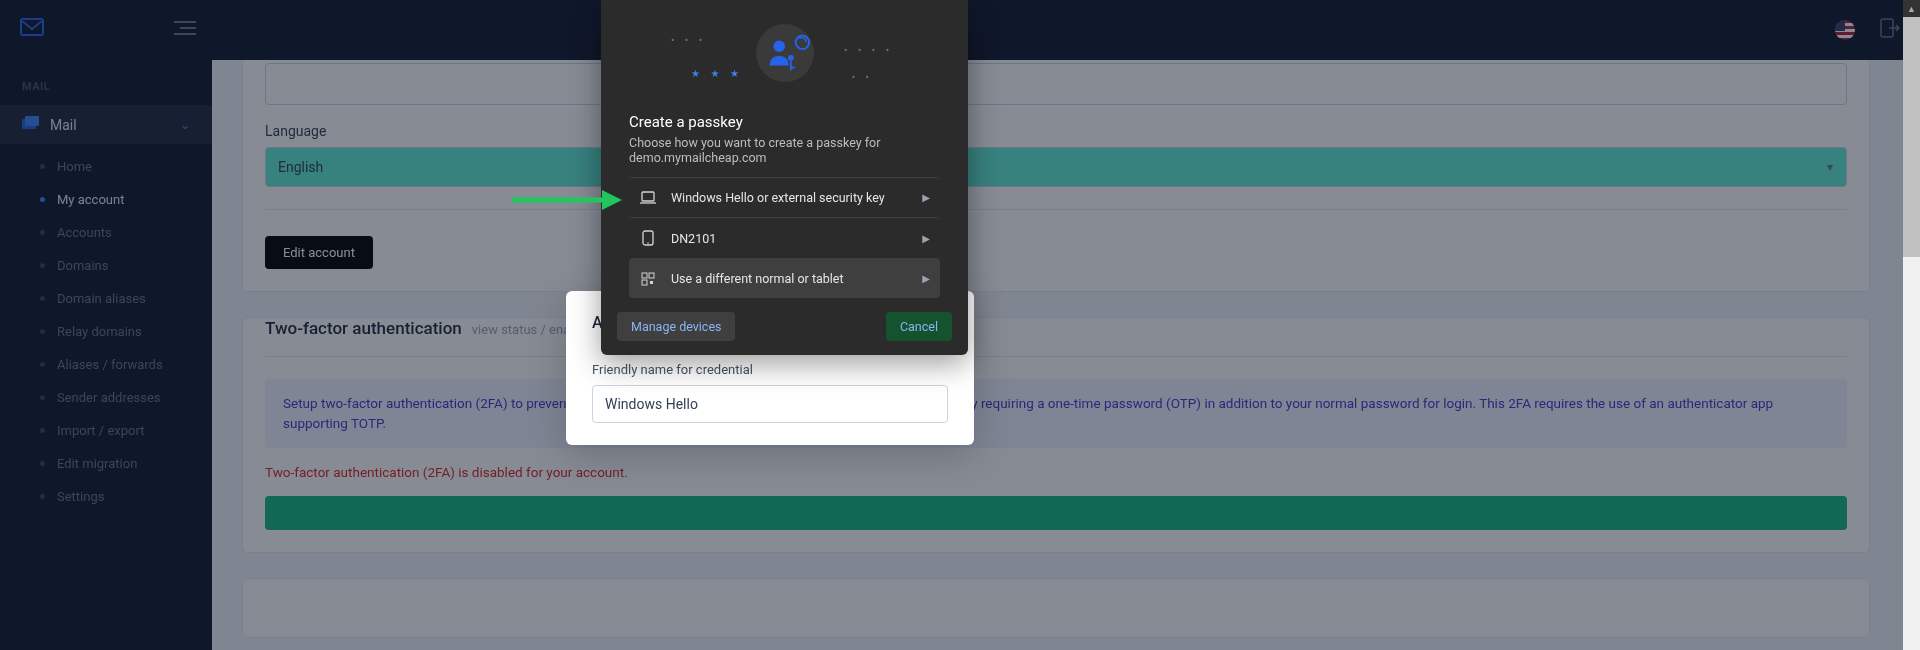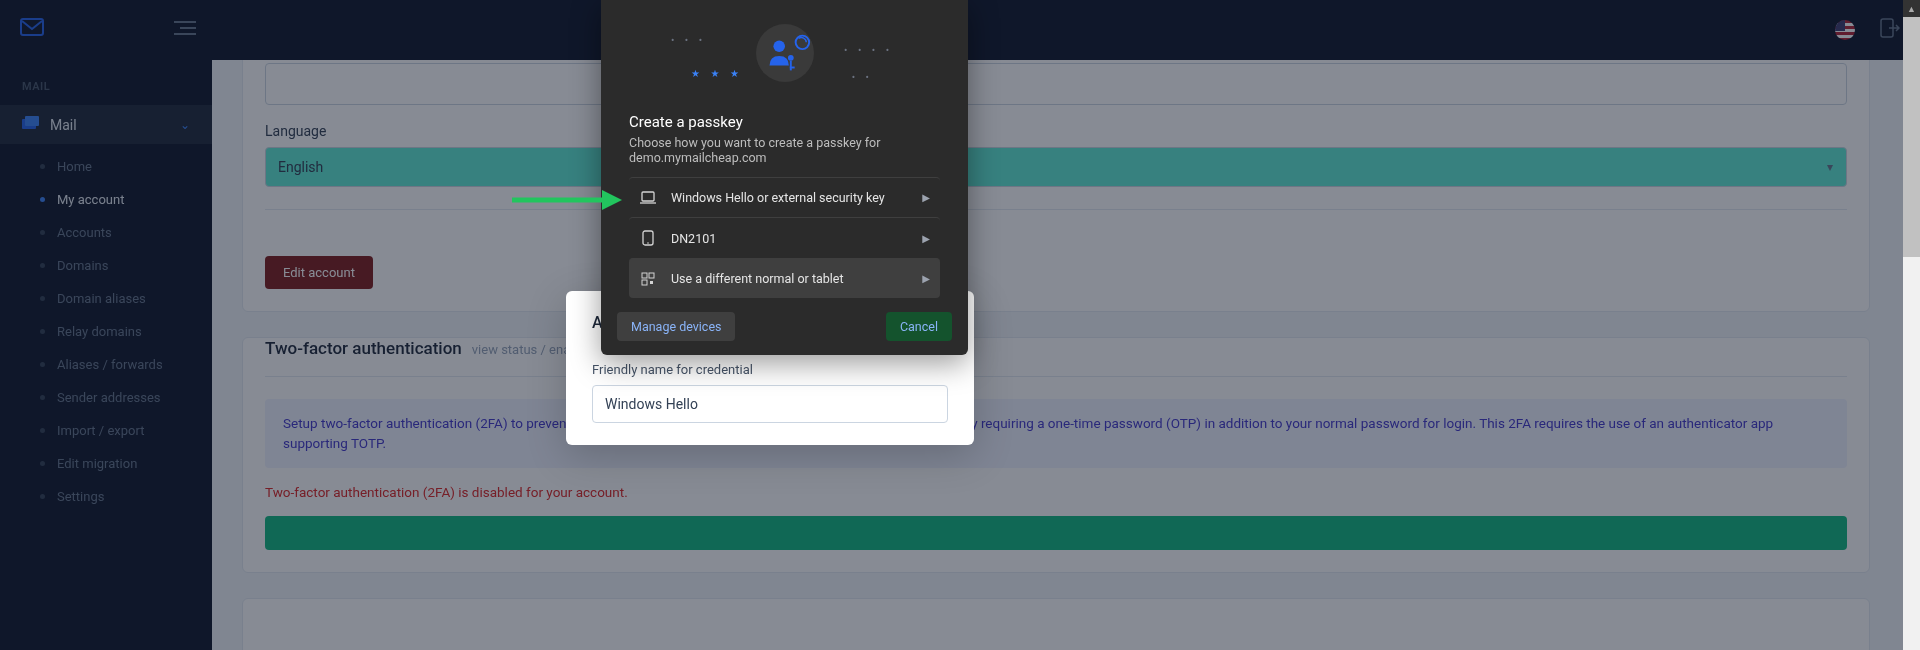--- a/index.html
+++ b/index.html
@@ -23,21 +23,21 @@
 .sidebar li.active { color:#e2e8f0; }
 .sidebar li.active::before { background:#3b82f6; }
 
 .main { position:absolute; left:212px; top:60px; width: calc(1920px - 212px - 20px); height: 590px; padding: 0 30px; overflow:hidden; }
 .card { background:#fff; border:1px solid #e2e8f0; border-radius:6px; margin-bottom:25px; padding: 0 0 22px 0; }
 .card-pad { padding: 0 22px; }
 .lang-label { color:#334155; font-size:14px; margin: 18px 0 8px; }
 .select { width:100%; height:40px; border:1px solid #cbd5e1; border-radius:4px; padding: 0 12px; font-size:14px; color:#334155; background:#5eead4; appearance:none; position:relative; }
 .select-wrap { position:relative; }
 .select-wrap::after { content:'▾'; position:absolute; right:14px; top:50%; transform:translateY(-50%); color:#64748b; font-size:12px; pointer-events:none;}
-.edit-btn { display:inline-block; margin-top:24px; background:#7f1d1d; color:#fff; border:none; padding: 9px 18px; border-radius:4px; font-size:13px; cursor:pointer; }
+.edit-btn { display:inline-block; margin-top:4px; background:#000000; color:#fff; border:none; padding: 9px 18px; border-radius:4px; font-size:13px; cursor:pointer; }
 .separator { height:1px; background:#e2e8f0; margin: 22px 0; }
 
 .tfa-header { display:flex; align-items:baseline; gap:10px; padding: 0 0 18px; border-bottom:1px solid #e2e8f0; margin: 0 22px 22px;}
 .tfa-header h3 { color:#1e293b; font-size:17px; font-weight:500; }
 .tfa-header .meta { color:#94a3b8; font-size:13px; }
 .info-box { margin: 0 22px 16px; background:#eef2ff; border-radius:4px; padding: 14px 18px; color:#4338ca; font-size:13.5px; line-height:1.5; }
 .warn { margin: 0 22px 16px; color:#dc2626; font-size:13.5px; }
 .green-bar { margin: 0 22px; height:34px; background:#10b981; border-radius:4px; }
 
 .dim-overlay { position:absolute; inset:0; background:rgba(15,23,42,0.5); z-index:10; }

